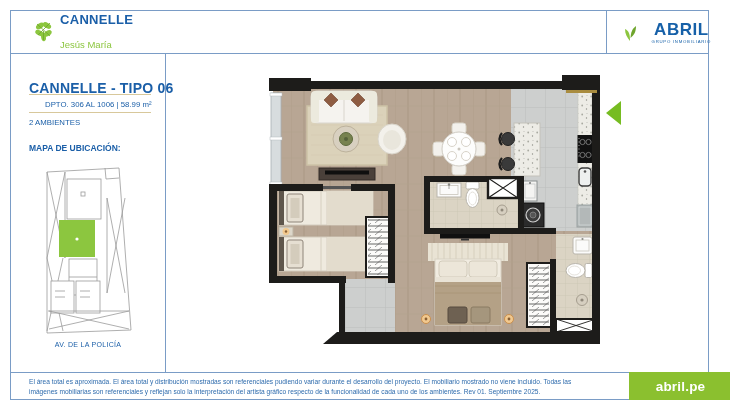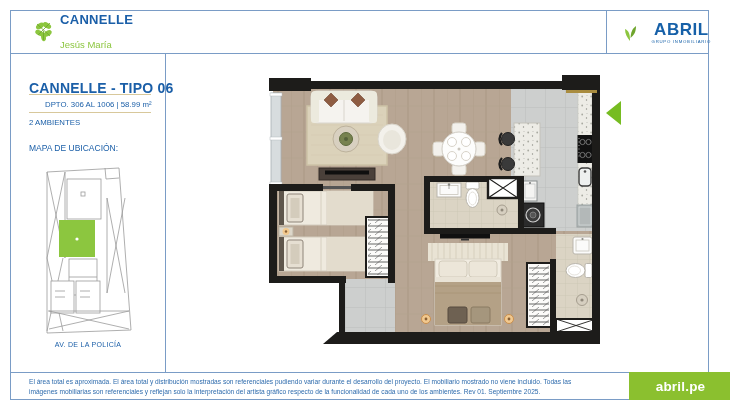--- a/index.html
+++ b/index.html
@@ -23,21 +23,21 @@
   .abril-text{margin-left:3px;text-align:center;}
   .abril-name{font-size:17px;font-weight:bold;color:#1660a8;letter-spacing:.5px;line-height:1;}
   .abril-tagline{font-size:6px;color:#1660a8;letter-spacing:1px;transform:scale(.72);transform-origin:center top;white-space:nowrap;margin-top:1px;}
   
   .sidebar-rule{position:absolute;left:154px;top:42px;width:1px;height:319px;background:#7a9cc6;}
   .sb-title{position:absolute;left:18px;top:69px;font-size:14px;font-weight:bold;color:#1b5fa8;letter-spacing:.2px;}
   .sb-div1{position:absolute;left:18px;top:83px;width:122px;height:1px;background:#d8c89b;}
   .sb-info{position:absolute;left:18px;top:89px;font-size:7.8px;color:#1b5fa8;margin-left:16px;}
   .sb-div2{position:absolute;left:18px;top:101px;width:122px;height:1px;background:#d8c89b;}
   .sb-rooms{position:absolute;left:18px;top:107px;font-size:7.8px;color:#1b5fa8;}
-  .sb-maplabel{position:absolute;left:18px;top:132px;font-size:8.5px;font-weight:normal;color:#1b5fa8;}
+  .sb-maplabel{position:absolute;left:18px;top:132px;font-size:8.5px;font-weight:bold;color:#1b5fa8;}
   .sb-map{position:absolute;left:20px;top:152px;}
   .sb-street{position:absolute;left:0;top:330px;width:154px;text-align:center;font-size:7px;color:#1b5fa8;letter-spacing:.3px;}
   
   .plan{position:absolute;left:254px;top:56px;}
   
   .footer-rule{position:absolute;left:0;top:361px;width:100%;height:1px;background:#7a9cc6;}
   .disclaimer{
     position:absolute;left:18px;top:366px;width:568px;
     font-size:6.6px;line-height:1.45;color:#2f6cad;
   }

